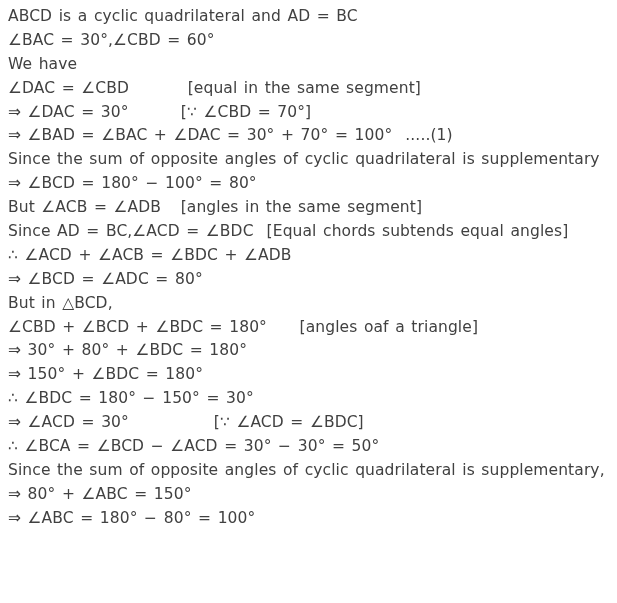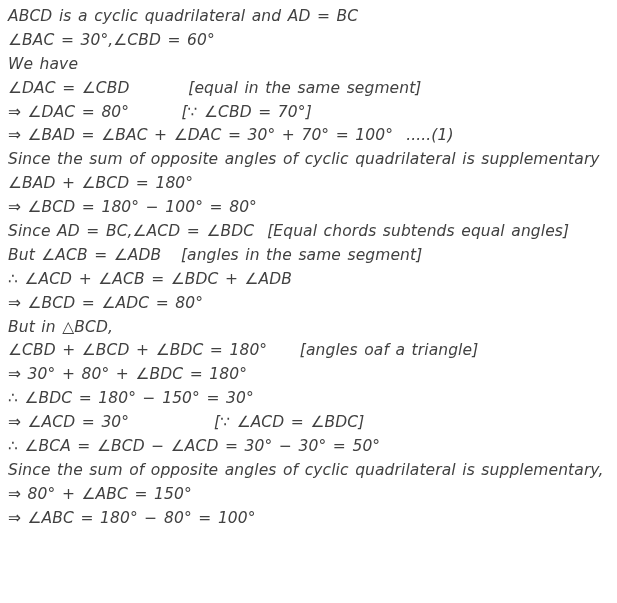--- a/index.html
+++ b/index.html
@@ -11,51 +11,50 @@
     width: 617px;
     height: 603px;
     overflow: hidden;
   }
   .doc {
     box-sizing: border-box;
     width: 617px;
     height: 603px;
     padding: 5px 0 0 8px;
     font-family: "DejaVu Sans", sans-serif;
-    font-style: italic;
     font-size: 15.5px;
     line-height: 23.9px;
     color: #414141;
     letter-spacing: 0.1px;
     word-spacing: 1.5px;
   }
   .line {
     white-space: pre;
     height: 23.9px;
   }
 </style>
 </head>
 <body>
 
 <main class="doc">
   <div class="line">ABCD is a cyclic quadrilateral and AD = BC</div>
   <div class="line">∠BAC = 30°,∠CBD = 60°</div>
   <div class="line">We have</div>
   <div class="line">∠DAC = ∠CBD         [equal in the same segment]</div>
-  <div class="line">⇒ ∠DAC = 80°        [∵ ∠CBD = 70°]</div>
+  <div class="line">⇒ ∠DAC = 30°        [∵ ∠CBD = 70°]</div>
   <div class="line">⇒ ∠BAD = ∠BAC + ∠DAC = 30° + 70° = 100°  .....(1)</div>
   <div class="line">Since the sum of opposite angles of cyclic quadrilateral is supplementary</div>
-  <div class="line">∠BAD + ∠BCD = 180°</div>
   <div class="line">⇒ ∠BCD = 180° − 100° = 80°</div>
+  <div class="line">But ∠ACB = ∠ADB   [angles in the same segment]</div>
   <div class="line">Since AD = BC,∠ACD = ∠BDC  [Equal chords subtends equal angles]</div>
-  <div class="line">But ∠ACB = ∠ADB   [angles in the same segment]</div>
   <div class="line">∴ ∠ACD + ∠ACB = ∠BDC + ∠ADB</div>
   <div class="line">⇒ ∠BCD = ∠ADC = 80°</div>
   <div class="line">But in △BCD,</div>
   <div class="line">∠CBD + ∠BCD + ∠BDC = 180°     [angles oaf a triangle]</div>
   <div class="line">⇒ 30° + 80° + ∠BDC = 180°</div>
+  <div class="line">⇒ 150° + ∠BDC = 180°</div>
   <div class="line">∴ ∠BDC = 180° − 150° = 30°</div>
   <div class="line">⇒ ∠ACD = 30°             [∵ ∠ACD = ∠BDC]</div>
   <div class="line">∴ ∠BCA = ∠BCD − ∠ACD = 30° − 30° = 50°</div>
   <div class="line">Since the sum of opposite angles of cyclic quadrilateral is supplementary,</div>
   <div class="line">⇒ 80° + ∠ABC = 150°</div>
   <div class="line">⇒ ∠ABC = 180° − 80° = 100°</div>
 </main>
 
 </body></html>

